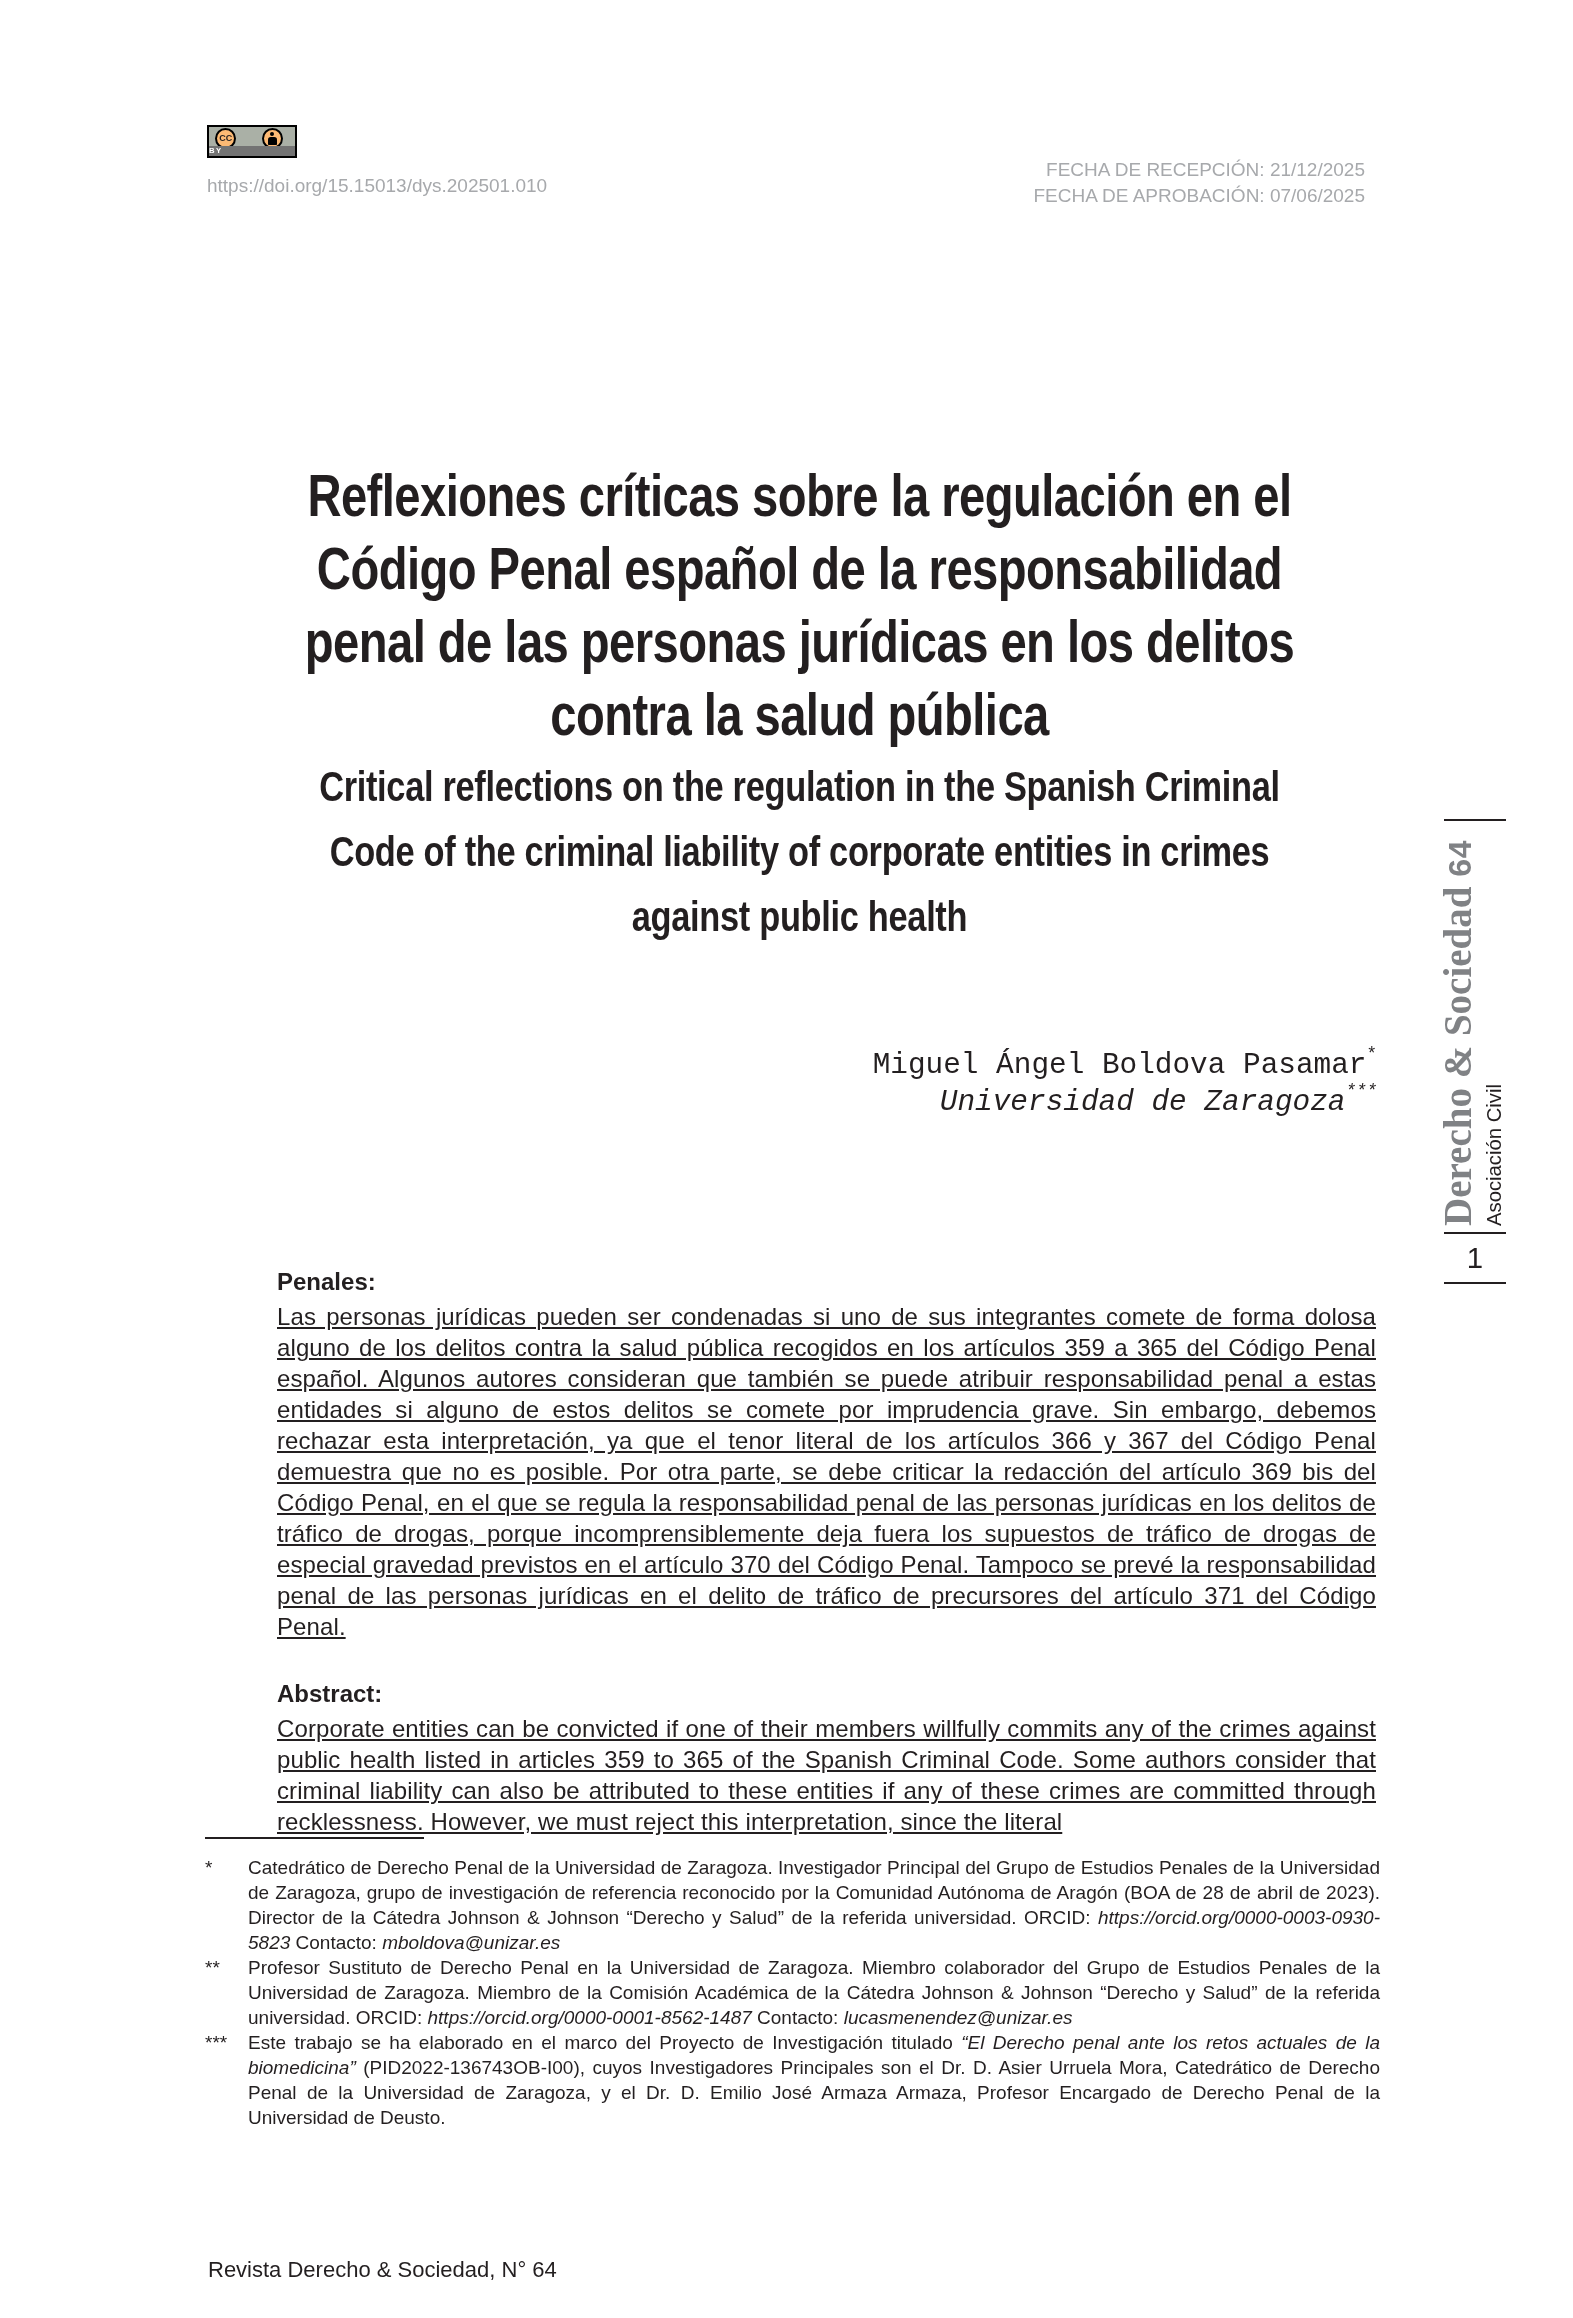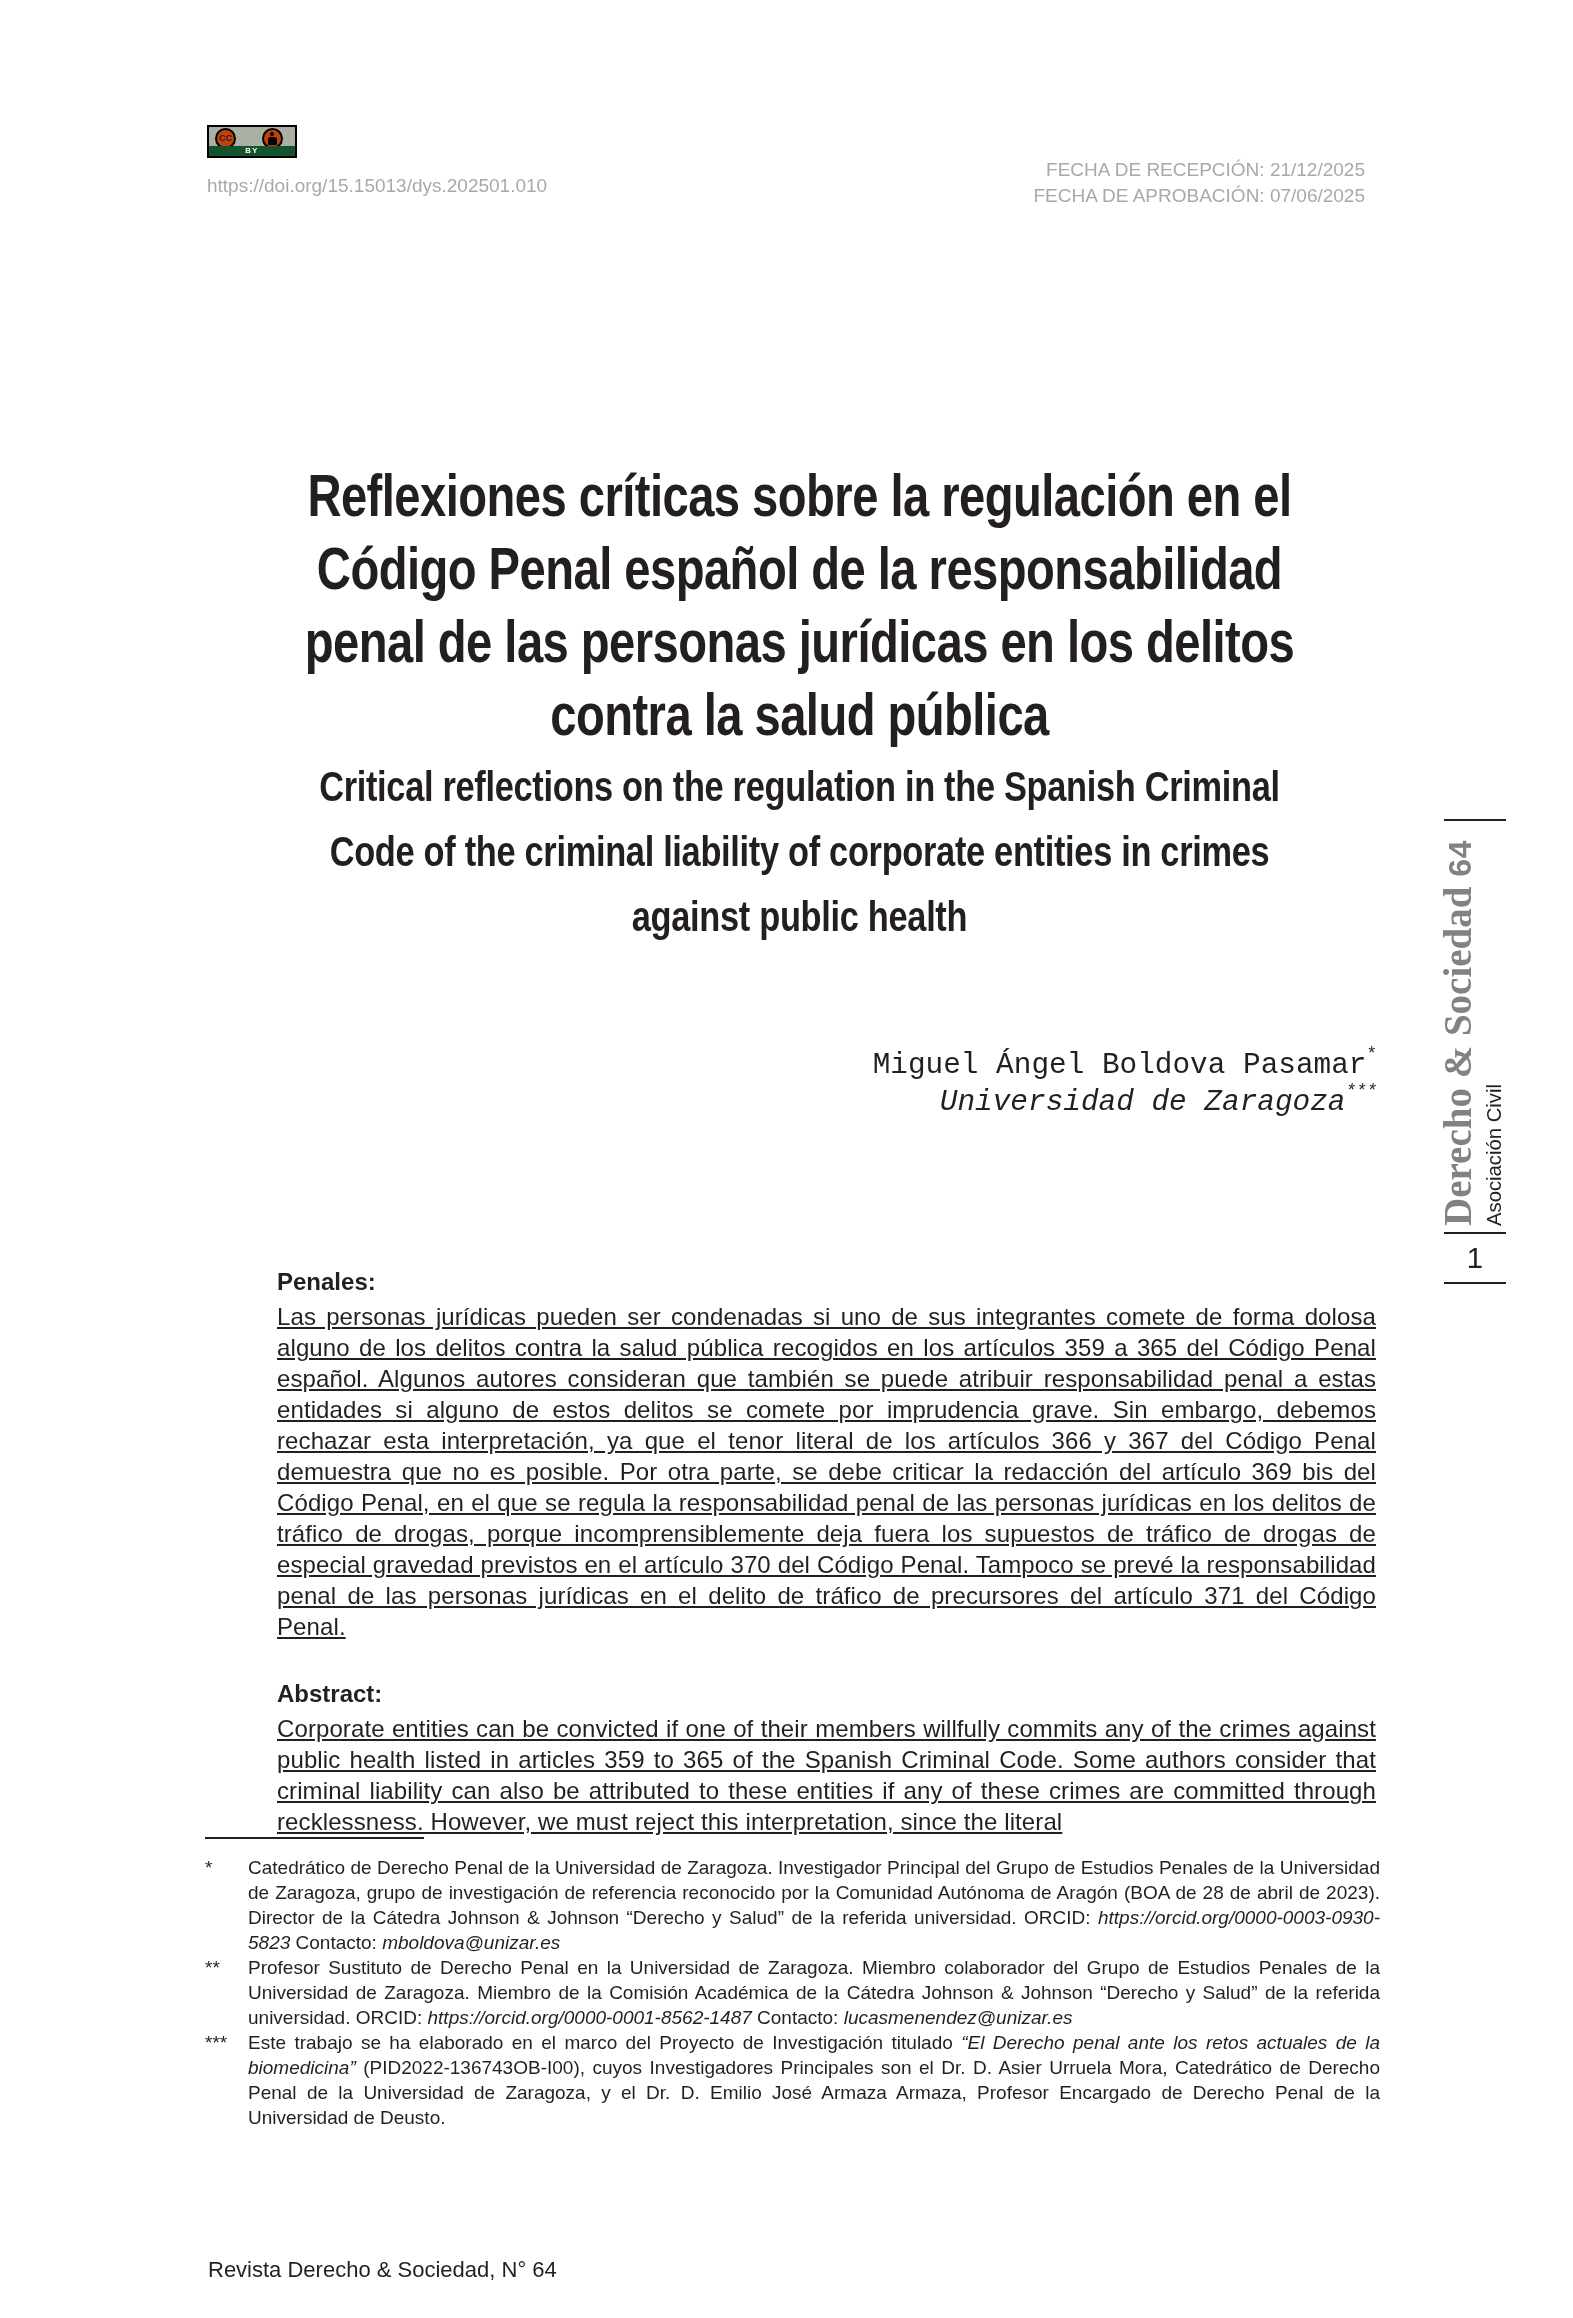--- a/index.html
+++ b/index.html
@@ -4,25 +4,25 @@
 <style>
   html,body{margin:0;padding:0;background:#ffffff;}
   body{width:1573px;height:2319px;overflow:hidden;position:relative;
        font-family:"Liberation Sans","DejaVu Sans",sans-serif;color:#231f20;}
   .page{position:absolute;left:0;top:0;width:1573px;height:2319px;background:#fff;}
   .abs{position:absolute;}
 
   
   .cc-badge{left:207px;top:125px;width:90px;height:33px;background:#aab0a6;
             border:2.1px solid #000;box-sizing:border-box;}
-  .cc-strip{position:absolute;left:0;right:0;bottom:0;height:9.8px;background:#14532d;
-            color:#fff;font-size:7.7px;font-weight:bold;line-height:9.8px;text-align:center;
+  .cc-strip{position:absolute;left:0;right:0;bottom:0;height:9.8px;background:#737373;
+            color:#fff;font-size:7.7px;font-weight:bold;line-height:9.8px;
             letter-spacing:1.4px;}
   .cc-circle{position:absolute;top:1px;width:21px;height:21px;border-radius:50%;
-             background:#c2410c;border:2.1px solid #000;box-sizing:border-box;}
+             background:#fdba74;border:2.1px solid #000;box-sizing:border-box;}
   .cc-cc{left:6.3px;font-weight:bold;font-size:9px;line-height:17px;text-align:center;}
   .cc-person{left:53px;}
   .p-head{position:absolute;left:6.3px;top:2.1px;width:4.2px;height:4.2px;border-radius:50%;background:#000;}
   .p-body{position:absolute;left:4.2px;top:7px;width:8.4px;height:7.7px;background:#000;
           border-radius:2.8px 2.8px 0.7px 0.7px;}
   .doi{left:207px;top:175px;font-size:19px;color:#a7a9ac;}
   .dates{right:208px;top:157px;text-align:right;font-size:19px;line-height:26px;color:#a7a9ac;}
 
   
   .title-es{left:-112px;top:460px;width:1823px;text-align:center;font-weight:bold;

